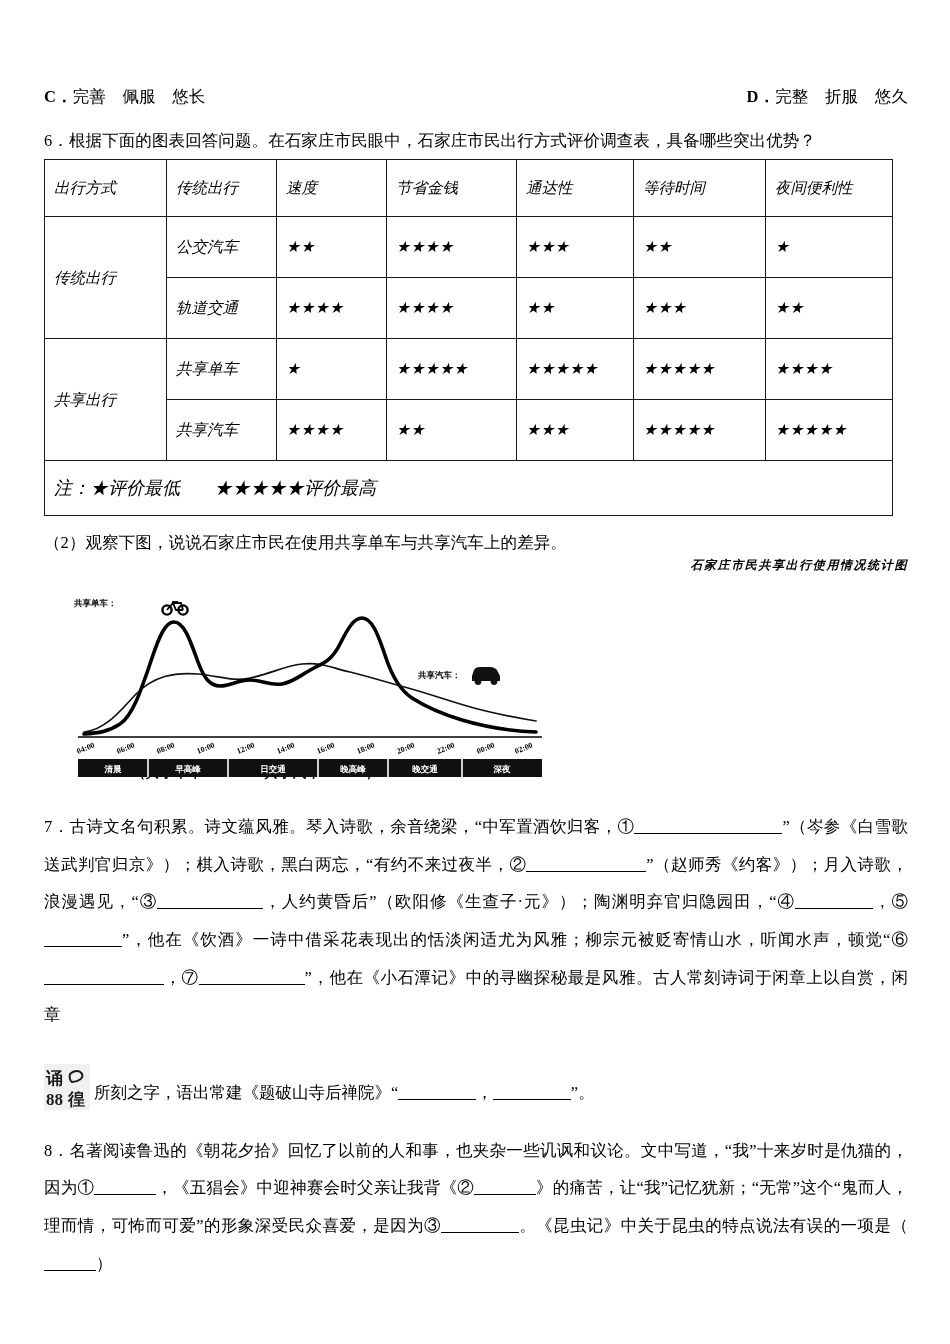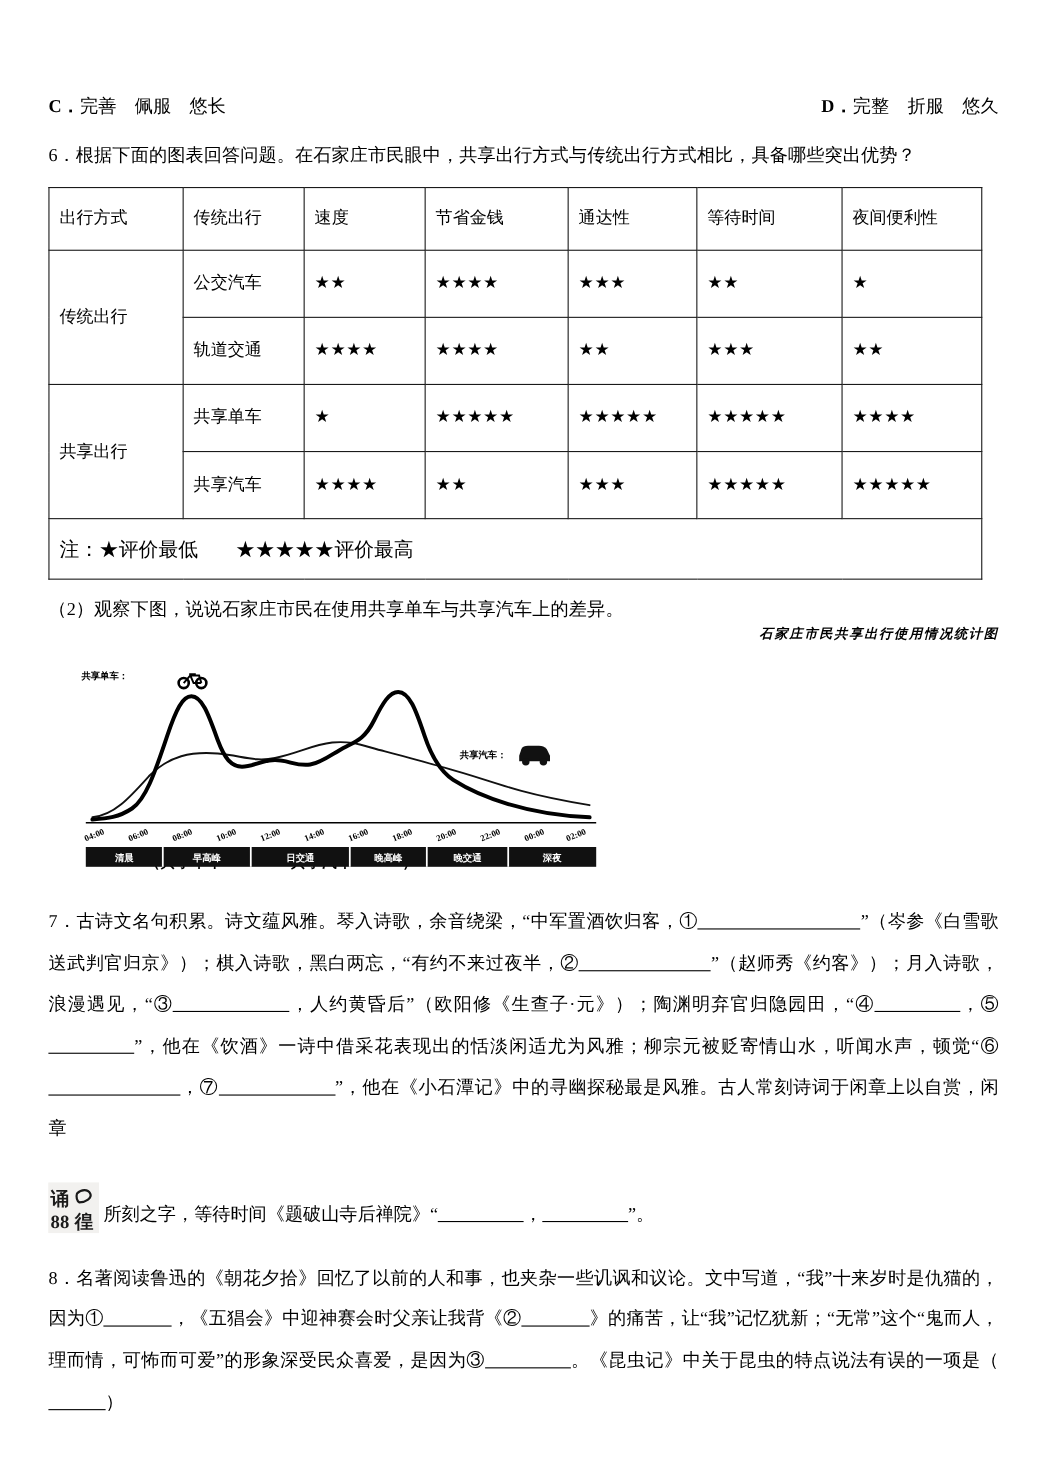--- a/index.html
+++ b/index.html
@@ -55,22 +55,23 @@
   }
   .table-caption {
     margin-top: 16px;
     font-size: 16.5px;
   }
 
   
   table.survey {
     border-collapse: collapse;
     width: 848px;
-    margin-top: 16px;
+    margin-top: 5px;
     table-layout: fixed;
+    font-style: italic;
   }
   table.survey td {
     border: 1.6px solid #1a1a1a;
     font-size: 15.5px;
     padding: 6px 9px;
     vertical-align: middle;
     line-height: 1.45;
   }
   table.survey td.hd { height: 44px; }
   table.survey td.cell { height: 48px; }
@@ -175,21 +176,21 @@
 <body>
 
 <div class="page">
 <div class="content">
 
   <div class="line q-row">
     <span class="opt-c"><span class="label-c">C．</span><span>完善　佩服　悠长</span></span>
     <span><span class="label-d">D．</span><span>完整　折服　悠久</span></span>
   </div>
 
-  <div class="line q6"><span>6．</span><span>根据下面的图表回答问题。在石家庄市民眼中，共享出行方式与传统出行方式相比，具备哪些突出优势？</span></div>
+  <div class="line q6"><span>6．</span><span>根据下面的图表回答问题。在石家庄市民眼中，石家庄市民出行方式评价调查表，具备哪些突出优势？</span></div>
 
 
   <table class="survey">
     <colgroup>
       <col style="width:122px">
           <col style="width:110px">
           <col style="width:110px">
       <col style="width:130px">
           <col style="width:117px">
           <col style="width:132px">
@@ -321,21 +322,21 @@
         <svg width="46" height="46" viewBox="0 0 46 46">
           <rect x="0" y="0" width="46" height="46" fill="#f2f1ef"></rect>
           <g fill="#1a1a1a" font-family="'Liberation Serif', serif" font-size="17" font-weight="bold">
             <text x="2" y="20">诵</text>
             <text x="2" y="41">88</text>
             <text x="24" y="41">徨</text>
           </g>
           <path d="M26,10 C30,6 36,6 38,10 C40,14 34,18 28,18 C26,17 25,13 26,10 Z" fill="none" stroke="#1a1a1a" stroke-width="2"></path>
         </svg>
       </div>
-      <div class="seal-text"><span>所刻之字，等待时间《题破山寺后禅院》“</span><span class="blank b-sm"></span><span>，</span><span class="blank b-sm"></span><span>”。</span></div>
+      <div class="seal-text"><span>所刻之字，语出常建《题破山寺后禅院》“</span><span class="blank b-sm"></span><span>，</span><span class="blank b-sm"></span><span>”。</span></div>
     </div>
   </div>
 
   <div class="q8">
     <div class="line"><span>8．</span><span>名著阅读鲁迅的《朝花夕拾》回忆了以前的人和事，也夹杂一些讥讽和议论。文中写道，“我”十来岁时是仇猫的，因为①</span><span class="blank b-xs"></span><span>，《五猖会》中迎神赛会时父亲让我背《②</span><span class="blank b-xs"></span><span>》的痛苦，让“我”记忆犹新；“无常”这个“鬼而人，理而情，可怖而可爱”的形象深受民众喜爱，是因为③</span><span class="blank b-sm"></span><span>。《昆虫记》中关于昆虫的特点说法有误的一项是（</span><span class="blank b-tiny"></span><span>）</span></div>
 
   </div>
 
 </div>
 </div>

